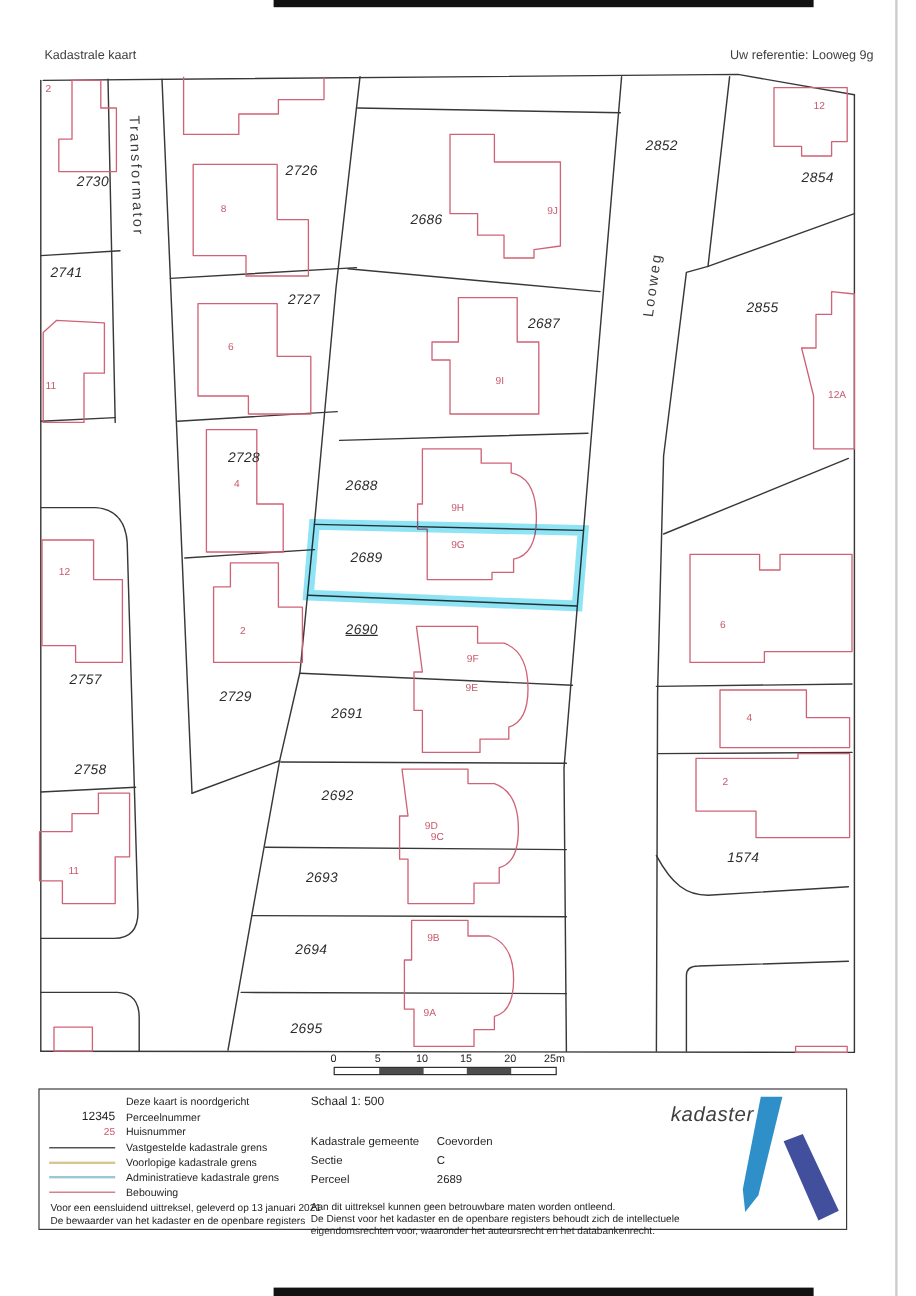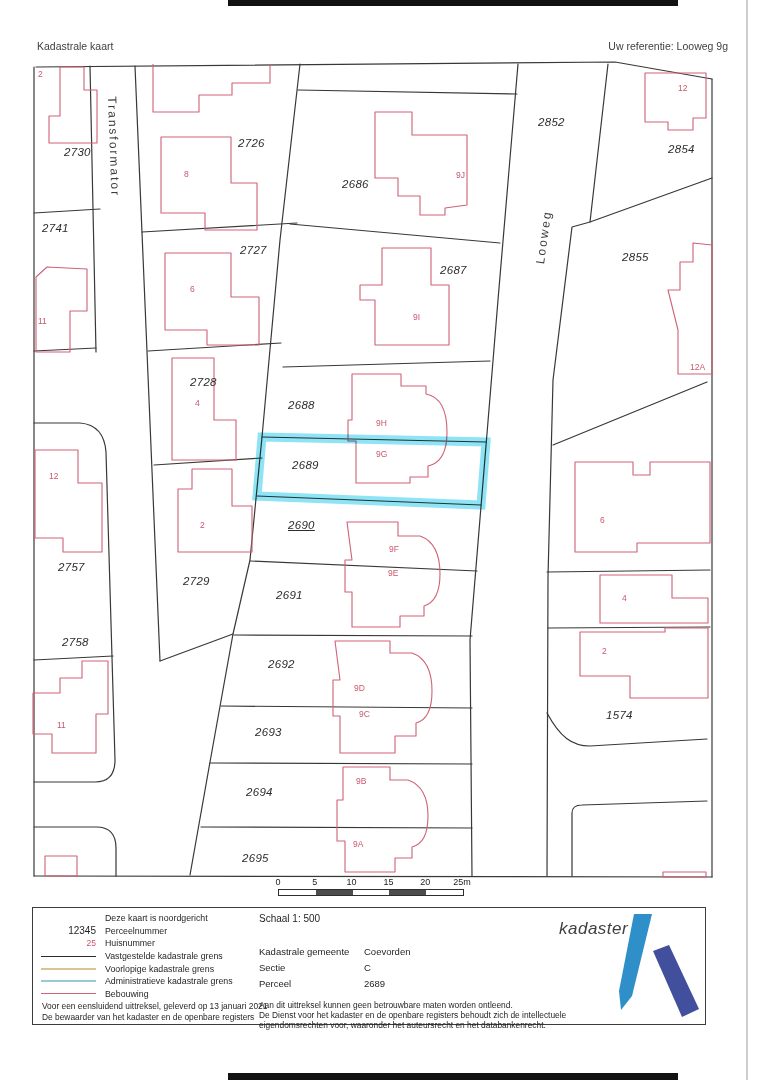--- a/index.html
+++ b/index.html
@@ -159,25 +159,25 @@
       <div class="house-number" style="left: 190px; top: 284px;">6</div>
       <div class="house-number" style="left: 195px; top: 398px;">4</div>
       <div class="house-number" style="left: 200px; top: 520px;">2</div>
       <div class="house-number" style="left: 428px; top: 170px; padding-left: 28px;">9J</div>
       <div class="house-number" style="left: 413px; top: 312px;">9I</div>
       <div class="house-number" style="left: 376px; top: 418px;">9H</div>
       <div class="house-number" style="left: 376px; top: 449px;">9G</div>
       <div class="house-number" style="left: 389px; top: 544px;">9F</div>
       <div class="house-number" style="left: 388px; top: 568px;">9E</div>
       <div class="house-number" style="left: 354px; top: 683px;">9D</div>
-      <div class="house-number" style="left: 359px; top: 709px;">9C</div>
+      <div class="house-number" style="left: 359px; top: 692px;">9C</div>
       <div class="house-number" style="left: 356px; top: 776px;">9B</div>
       <div class="house-number" style="left: 353px; top: 839px;">9A</div>
       <div class="house-number" style="left: 678px; top: 83px;">12</div>
-      <div class="house-number" style="left: 690px; top: 324px; margin-top: 38px;">12A</div>
+      <div class="house-number" style="left: 690px; top: 324px;">12A</div>
       <div class="house-number" style="left: 600px; top: 515px;">6</div>
       <div class="house-number" style="left: 622px; top: 593px;">4</div>
       <div class="house-number" style="left: 602px; top: 646px;">2</div>
       <div class="street-label" style="left: 119px; top: 96px; transform: rotate(88deg);">Transformator</div>
       <div class="street-label" style="left: 533px; top: 263px; transform: rotate(-82deg);">Looweg</div>
     </div>
   <div class="scale-bar">
       <span class="scale-tick" style="left: 0px;">0</span>
       <span class="scale-tick" style="left: 36.8px;">5</span>
       <span class="scale-tick" style="left: 73.6px;">10</span>

